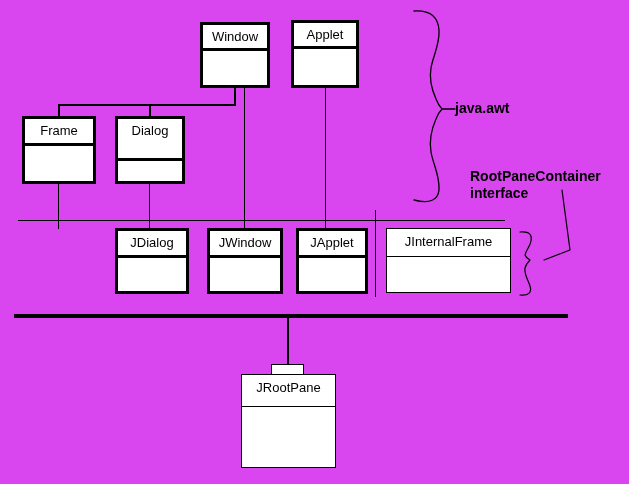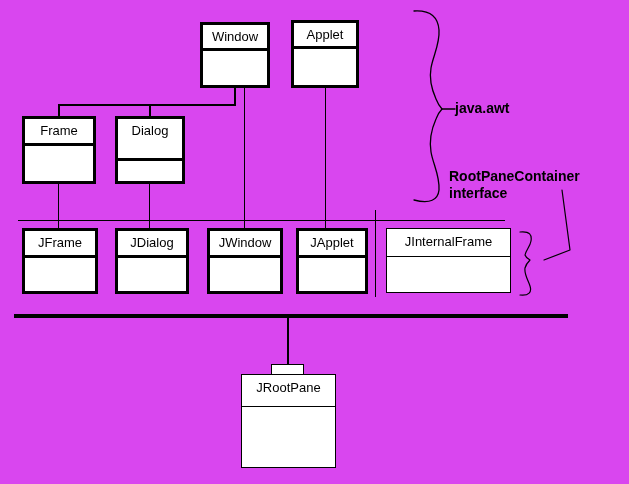--- a/index.html
+++ b/index.html
@@ -155,24 +155,20 @@
   <div class="uml-box" style="left:22px; top:116px; width:74px; height:68px;">
     <div class="uml-title" style="height:27px;">Frame</div>
     <div class="uml-body"></div>
   </div>
 
   <div class="uml-box" style="left:115px; top:116px; width:70px; height:68px;">
     <div class="uml-title" style="height:42px;">Dialog</div>
     <div class="uml-body"></div>
   </div>
 
-  <div class="uml-box" style="left:22px; top:228px; width:76px; height:66px;">
-    <div class="uml-title" style="height:27px;">JFrame</div>
-    <div class="uml-body"></div>
-  </div>
 
   <div class="uml-box" style="left:115px; top:228px; width:74px; height:66px;">
     <div class="uml-title" style="height:27px;">JDialog</div>
     <div class="uml-body"></div>
   </div>
 
   <div class="uml-box" style="left:207px; top:228px; width:76px; height:66px;">
     <div class="uml-title" style="height:27px;">JWindow</div>
     <div class="uml-body"></div>
   </div>
@@ -202,21 +198,21 @@
                C 40 107, 38 110, 36 115
                C 32 124, 29 136, 31 148
                C 33 160, 40 172, 39 186
                C 38 196, 30 200, 14 196" fill="none" stroke="#000000" stroke-width="1.3" stroke-linecap="round" stroke-linejoin="round"></path>
       <path d="M 42 105 L 55 105" fill="none" stroke="#000000" stroke-width="1.3" stroke-linecap="round"></path>
     </svg>
   </div>
 
   <div class="anno anno-pkg" style="left:455px; top:100px;">java.awt</div>
 
-  <div class="anno anno-iface" style="left:449px; top:168px;">
+  <div class="anno anno-iface" style="left:470px; top:168px;">
     <span>RootPaneContainer</span>
     <span class="l2">interface</span>
   </div>
 
   <div class="sketch" style="left:500px; top:188px; width:110px; height:110px;">
     <svg width="110" height="110" viewBox="0 0 110 110">
 
       <path d="M 62 2 L 70 62 L 44 72" fill="none" stroke="#000000" stroke-width="1.2" stroke-linecap="round" stroke-linejoin="round"></path>
 
       <path d="M 20 44

